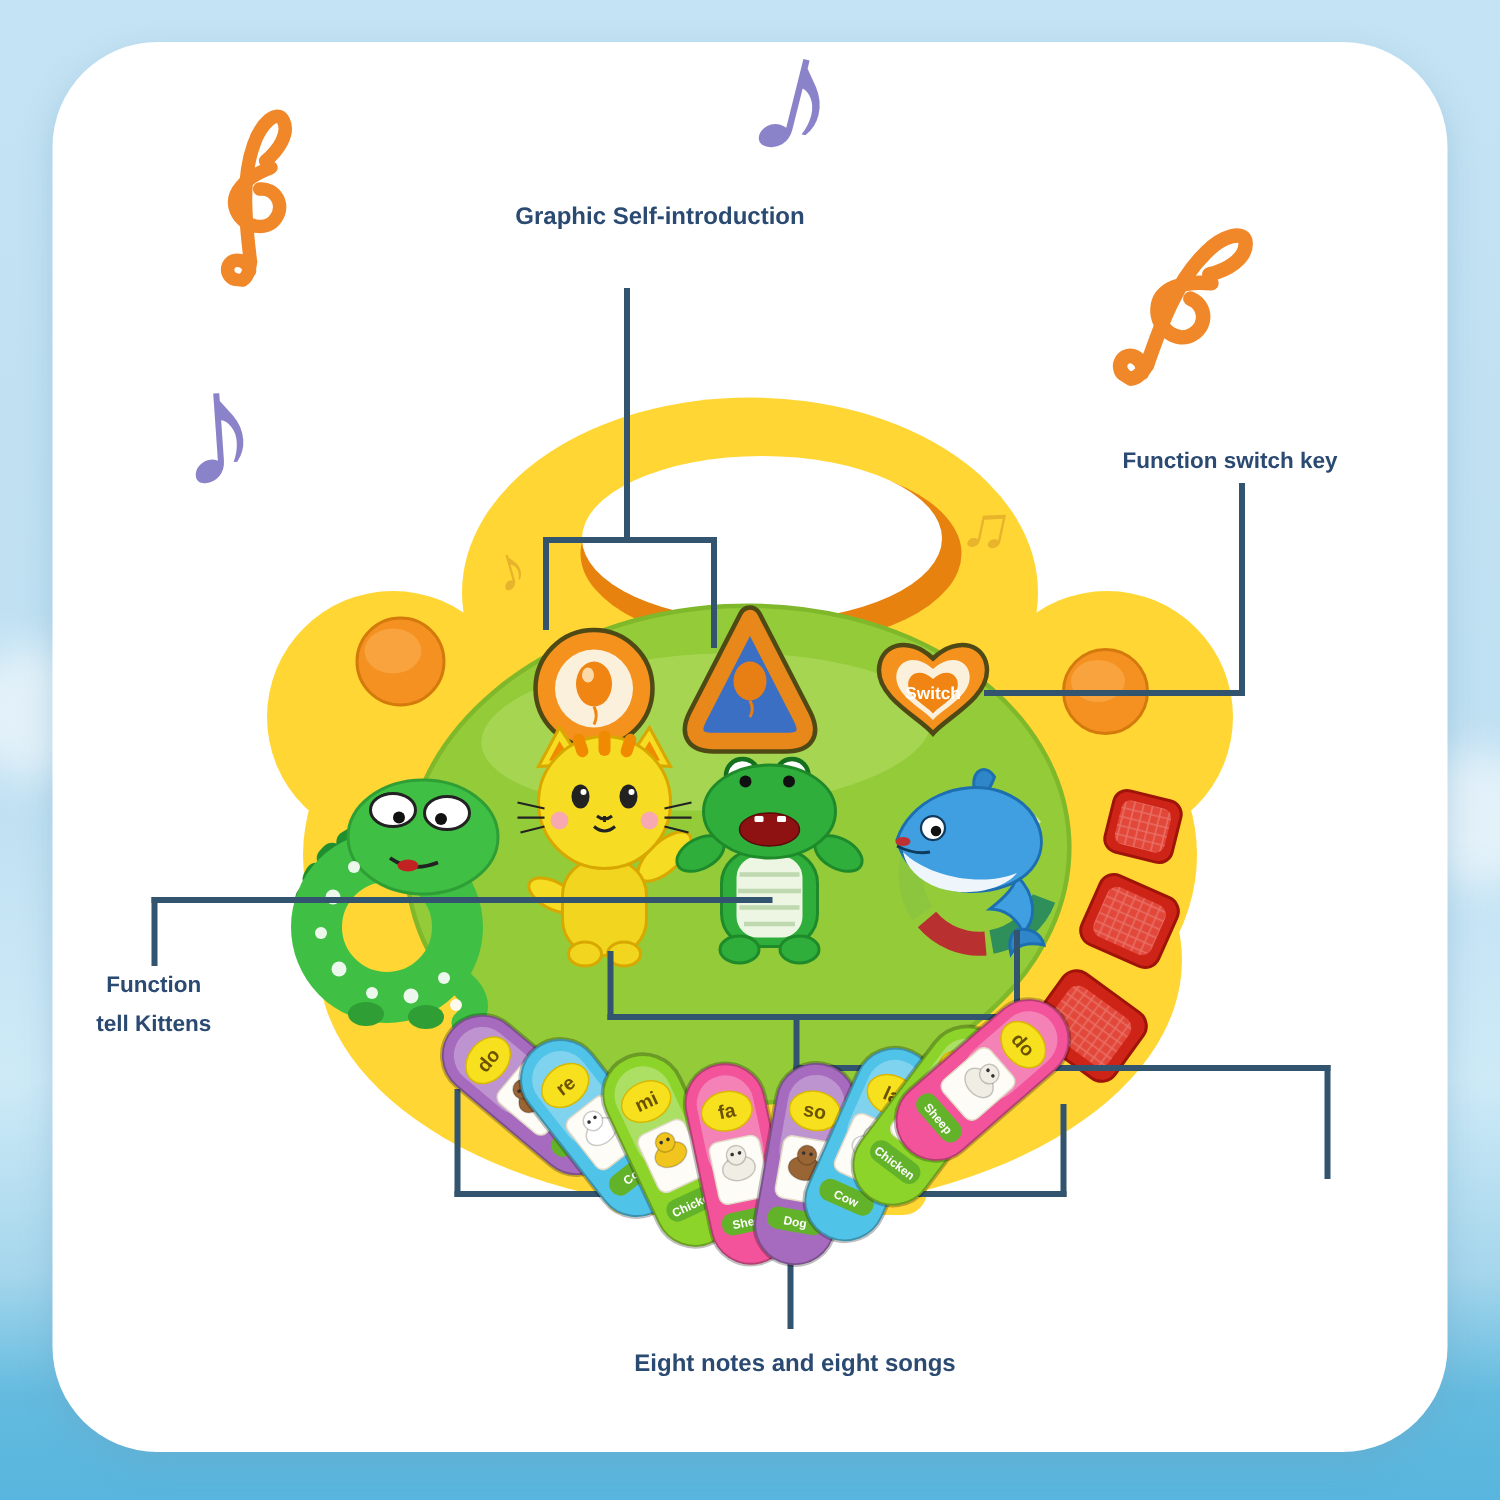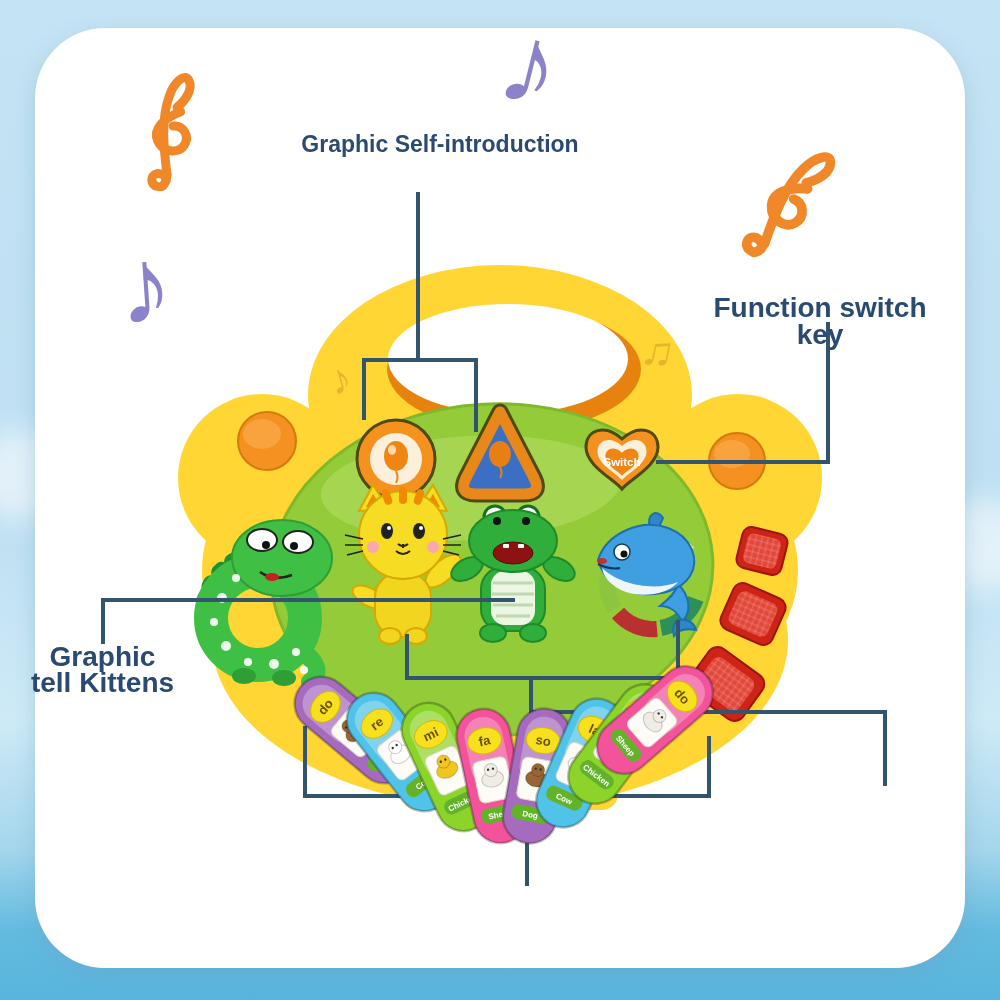--- a/index.html
+++ b/index.html
@@ -6,22 +6,22 @@
   .stage{position:relative;width:1000px;height:1000px;overflow:hidden;
          font-family:"Liberation Sans",sans-serif;
          background:linear-gradient(180deg,#C4E3F4 0%,#BFE0F2 52%,#CEEAF7 72%,#A5D6EC 85%,#63BBDF 93%,#58B5DD 100%);}
   .cloud{position:absolute;background:#fff;opacity:.55;filter:blur(14px);border-radius:50%;}
   .card{position:absolute;left:35px;top:28px;width:930px;height:940px;border-radius:70px;
         background:#ffffff;box-shadow:0 8px 20px rgba(110,160,195,.35);}
   .layer{position:absolute;inset:0;width:1000px;height:1000px;}
   .z1{z-index:1}.z3{z-index:3}
   .seg{position:absolute;background:#32546E;z-index:2;}
   .lbl{position:absolute;z-index:4;color:#2A4A72;font-weight:bold;text-align:center;
-       font-size:28px;line-height:27px;}
-  .lbl.big{font-size:23px;}
+       font-size:15px;line-height:27px;}
+  .lbl.big{font-size:16px;}
   .pnote{position:absolute;color:#8B83C9;font-weight:bold;z-index:0;line-height:1;}
   .clef{position:absolute;z-index:0;}
   svg text{font-family:"Liberation Sans",sans-serif;}
   .knote{font-size:13px;font-weight:bold;fill:#6B5200;text-anchor:middle;}
   .kband{font-size:8px;font-weight:bold;fill:#ffffff;text-anchor:middle;}
   .switchtxt{font-size:11.5px;font-weight:bold;fill:#ffffff;text-anchor:middle;}
 </style>
 </head>
 <body>
 
@@ -339,18 +339,19 @@
       <rect x="-19" y="31" width="38" height="15" rx="7" fill="#63B32A"></rect>
       <text y="42" class="kband">Sheep</text>
     </g>
   </svg>
 
   <div class="lbl big" style="left:270px;top:131px;width:340px;">
     <div>Graphic Self-introduction</div>
   </div>
   <div class="lbl" style="left:700px;top:294px;width:240px;">Function switch key</div>
   <div class="lbl" style="left:15px;top:644px;width:175px;line-height:26px;">
-    <div>Graphic</div>
+    <div>Function</div>
     <div>tell Kittens</div>
   </div>
   <div class="lbl" style="left:735px;top:790px;width:260px;">
   </div>
+  <div class="lbl big" style="left:345px;top:896px;width:370px;">Eight notes and eight songs</div>
 </div>
 
 </body></html>

